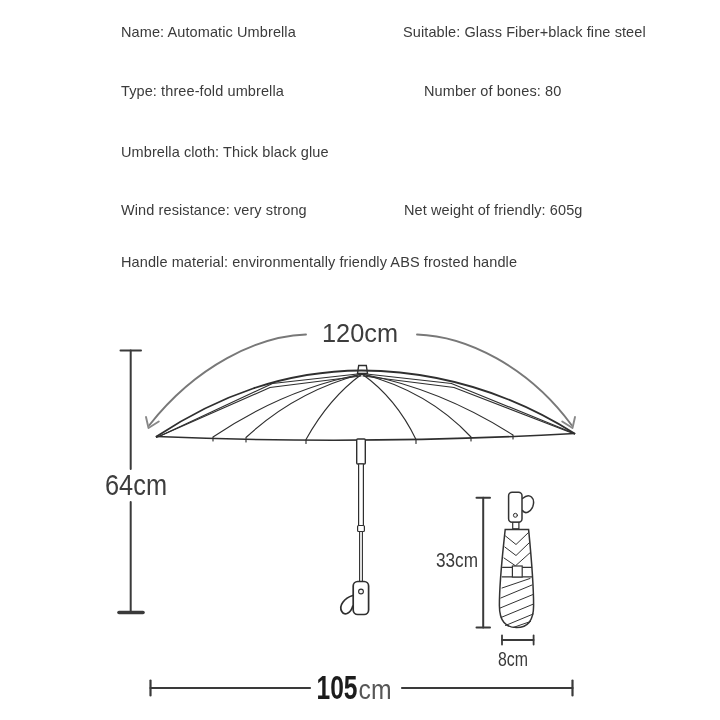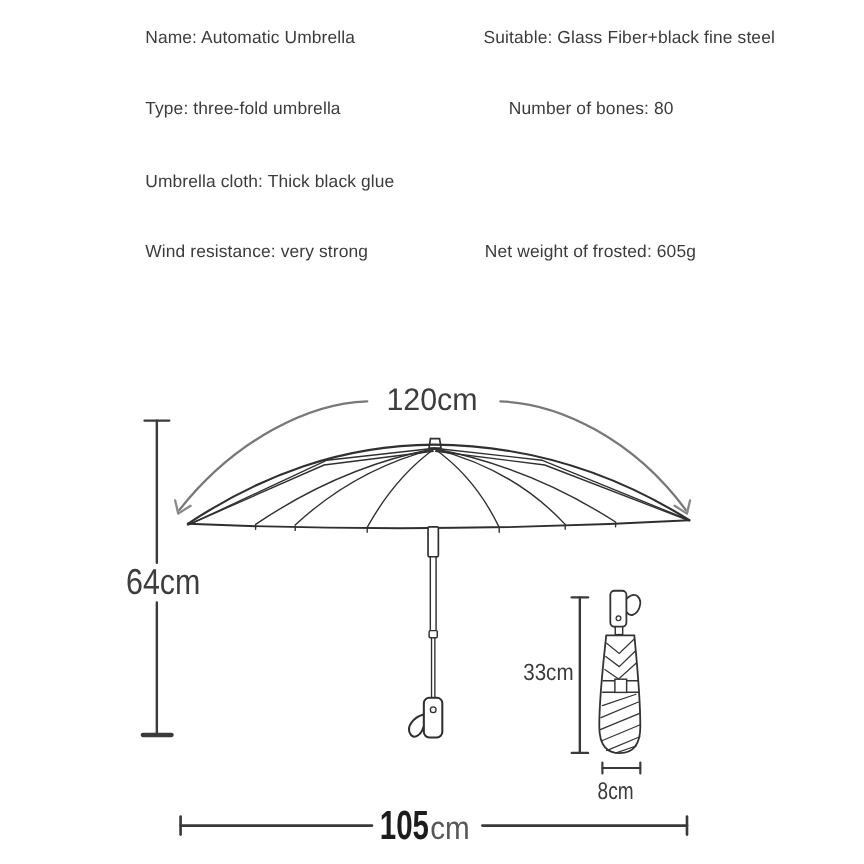--- a/index.html
+++ b/index.html
@@ -21,21 +21,22 @@
 <body>
 
 <div class="canvas">
 
   <div class="spec" style="left:121px;top:24px;">Name: Automatic Umbrella</div>
   <div class="spec" style="left:403px;top:24px;">Suitable: Glass Fiber+black fine steel</div>
   <div class="spec" style="left:121px;top:83px;">Type: three-fold umbrella</div>
   <div class="spec" style="left:424px;top:83px;">Number of bones: 80</div>
   <div class="spec" style="left:121px;top:144px;">Umbrella cloth: Thick black glue</div>
   <div class="spec" style="left:121px;top:202px;">Wind resistance: very strong</div>
-  <div class="spec" style="left:404px;top:202px;">Net weight of frosted: 605g</div>
+  <div class="spec" style="left:404px;top:202px;">Net weight of friendly: 605g</div>
+  <div class="spec" style="left:121px;top:254px;">Handle material: environmentally friendly ABS frosted handle</div>
 
   <svg class="diagram" width="720" height="720" viewBox="0 0 720 720">
 
     <g stroke="#2f2f2f" fill="none" stroke-linecap="round">
 
       <path d="M357.5,373.5 L358.7,365.5 L366.3,365.5 L367.5,373.5 Z" fill="#ffffff" stroke-width="1.4"></path>
 
       <path d="M156.5,436.5 C218,396 284,371 361.5,370.5 C440,371 510,393 574.5,433.5" stroke-width="1.8"></path>
 
       <path d="M156.5,436.5 C300,442.5 430,441.5 574.5,433.5" stroke-width="1.6"></path>

